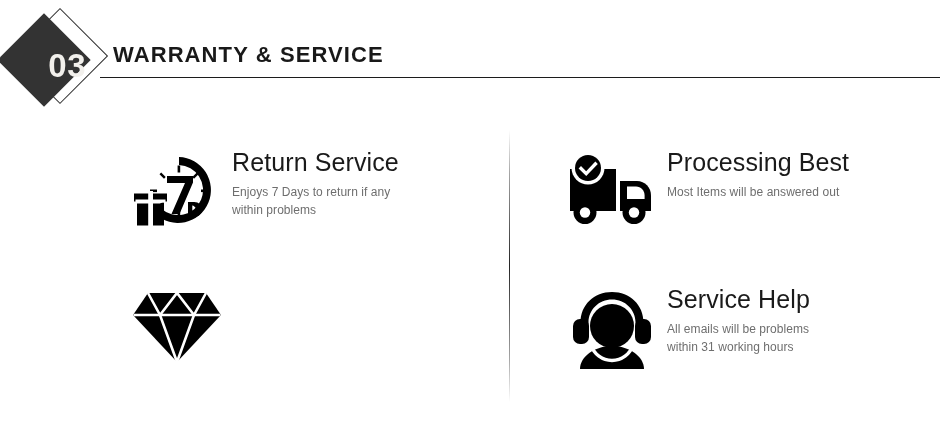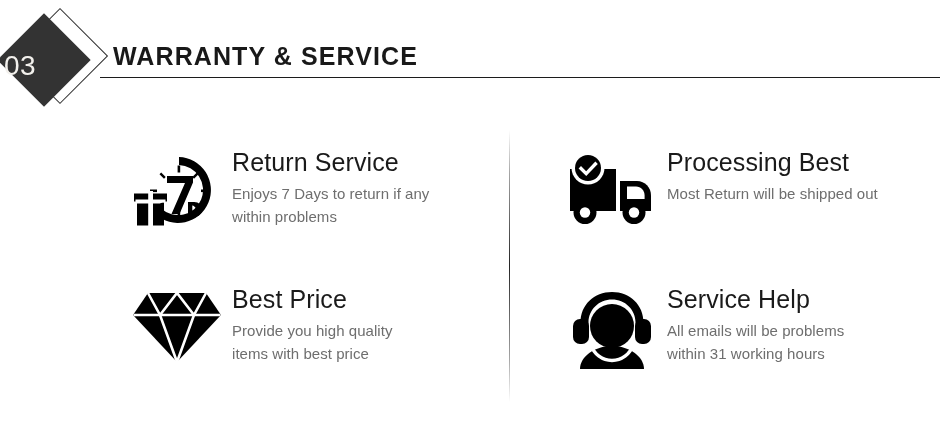--- a/index.html
+++ b/index.html
@@ -54,32 +54,32 @@
     background: #333333;
     transform: rotate(45deg);
   }
   .badge-number {
     position: absolute;
     left: 0;
     top: 20px;
     width: 82px;
     height: 56px;
     line-height: 56px;
-    text-align: left;
+    text-align: right;
     color: #f2f0ec;
-    font-size: 28px;
-    font-weight: normal;
+    font-size: 33px;
+    font-weight: bold;
     letter-spacing: 0.5px;
     font-family: "Liberation Sans", sans-serif;
   }
   .header-title {
     position: absolute;
     left: 113px;
     top: 42px;
-    font-size: 25px;
+    font-size: 22px;
     font-weight: bold;
     letter-spacing: 1.1px;
     color: #191919;
     white-space: nowrap;
     font-family: "Liberation Sans", sans-serif;
   }
   .header-rule {
     position: absolute;
     left: 100px;
     top: 77px;
@@ -137,21 +137,21 @@
     font-size: 25px;
     color: #1a1a1a;
     font-weight: normal;
     line-height: 1.12;
     letter-spacing: 0.1px;
     margin-bottom: 7px;
     white-space: nowrap;
     font-family: "Liberation Sans", sans-serif;
   }
   .feature-desc {
-    font-size: 15px;
+    font-size: 12px;
     color: #6e6e6e;
     line-height: 1.52;
     letter-spacing: 0.05px;
     font-family: "Liberation Sans", sans-serif;
   }
   .feature-desc .line { display: block; white-space: nowrap; }
 </style>
 </head>
 <body>
 
@@ -224,44 +224,37 @@
           <circle cx="67" cy="60.5" r="5.2" fill="#ffffff"></circle>
 
           <circle cx="21" cy="16" r="16.5" fill="#ffffff"></circle>
           <circle cx="21" cy="16" r="13"></circle>
           <path d="M14 16.4 l5.2 5.2 l9.2 -9.6" stroke="#ffffff" stroke-width="3.4" fill="none" stroke-linecap="square"></path>
         </svg>
       </div>
       <div class="text-wrap">
         <div class="feature-title">Processing Best</div>
         <div class="feature-desc">
-          <span class="line">Most Return will be shipped out</span>
+          <span class="line">Most Items will be answered out</span>
         </div>
       </div>
     </div>
 
     <div class="cell cell-r2c1">
       <div class="icon-wrap">
         <svg width="88" height="74" viewBox="0 0 88 74" fill="#000000" aria-hidden="true">
           <path d="M15 4 L73 4 L88 26 L44 73 L0 26 Z"></path>
           <g stroke="#ffffff" stroke-width="2.6" fill="none">
             <path d="M0.5 26 H87.5"></path>
             <path d="M15 4 L27 26 L44 73"></path>
             <path d="M73 4 L61 26 L44 73"></path>
             <path d="M27 26 L44 4 L61 26"></path>
           </g>
         </svg>
       </div>
-      <div class="text-wrap">
-        <div class="feature-title">Best Price</div>
-        <div class="feature-desc">
-          <span class="line">Provide you high quality</span>
-          <span class="line">items with best price</span>
-        </div>
-      </div>
     </div>
 
     <div class="cell cell-r2c2">
       <div class="icon-wrap">
         <svg width="86" height="80" viewBox="0 0 86 80" fill="#000000" aria-hidden="true">
 
           <path d="M43 3 C25 3 11.5 16 11.5 33.5 V45 h8 V33.5 C19.5 20.5 30 10.5 43 10.5 S66.5 20.5 66.5 33.5 V45 h8 V33.5 C74.5 16 61 3 43 3 Z"></path>
 
           <rect x="4" y="30" width="16" height="25" rx="7"></rect>
           <rect x="66" y="30" width="16" height="25" rx="7"></rect>

